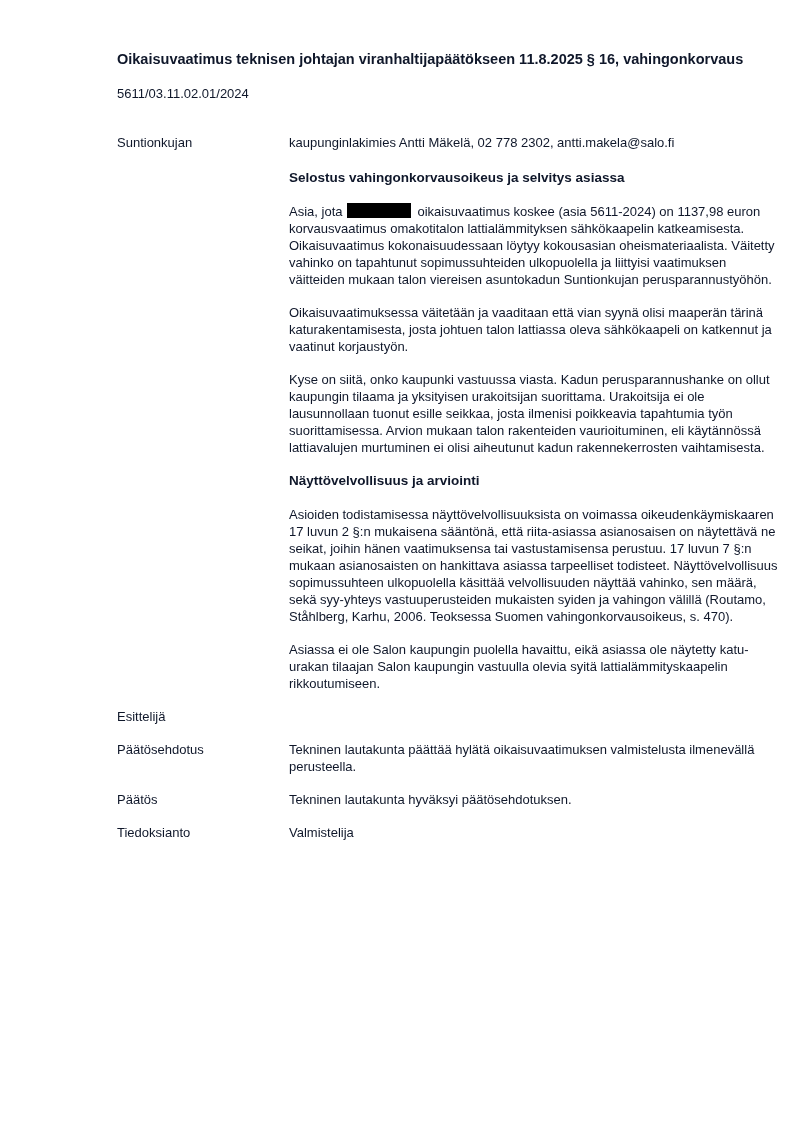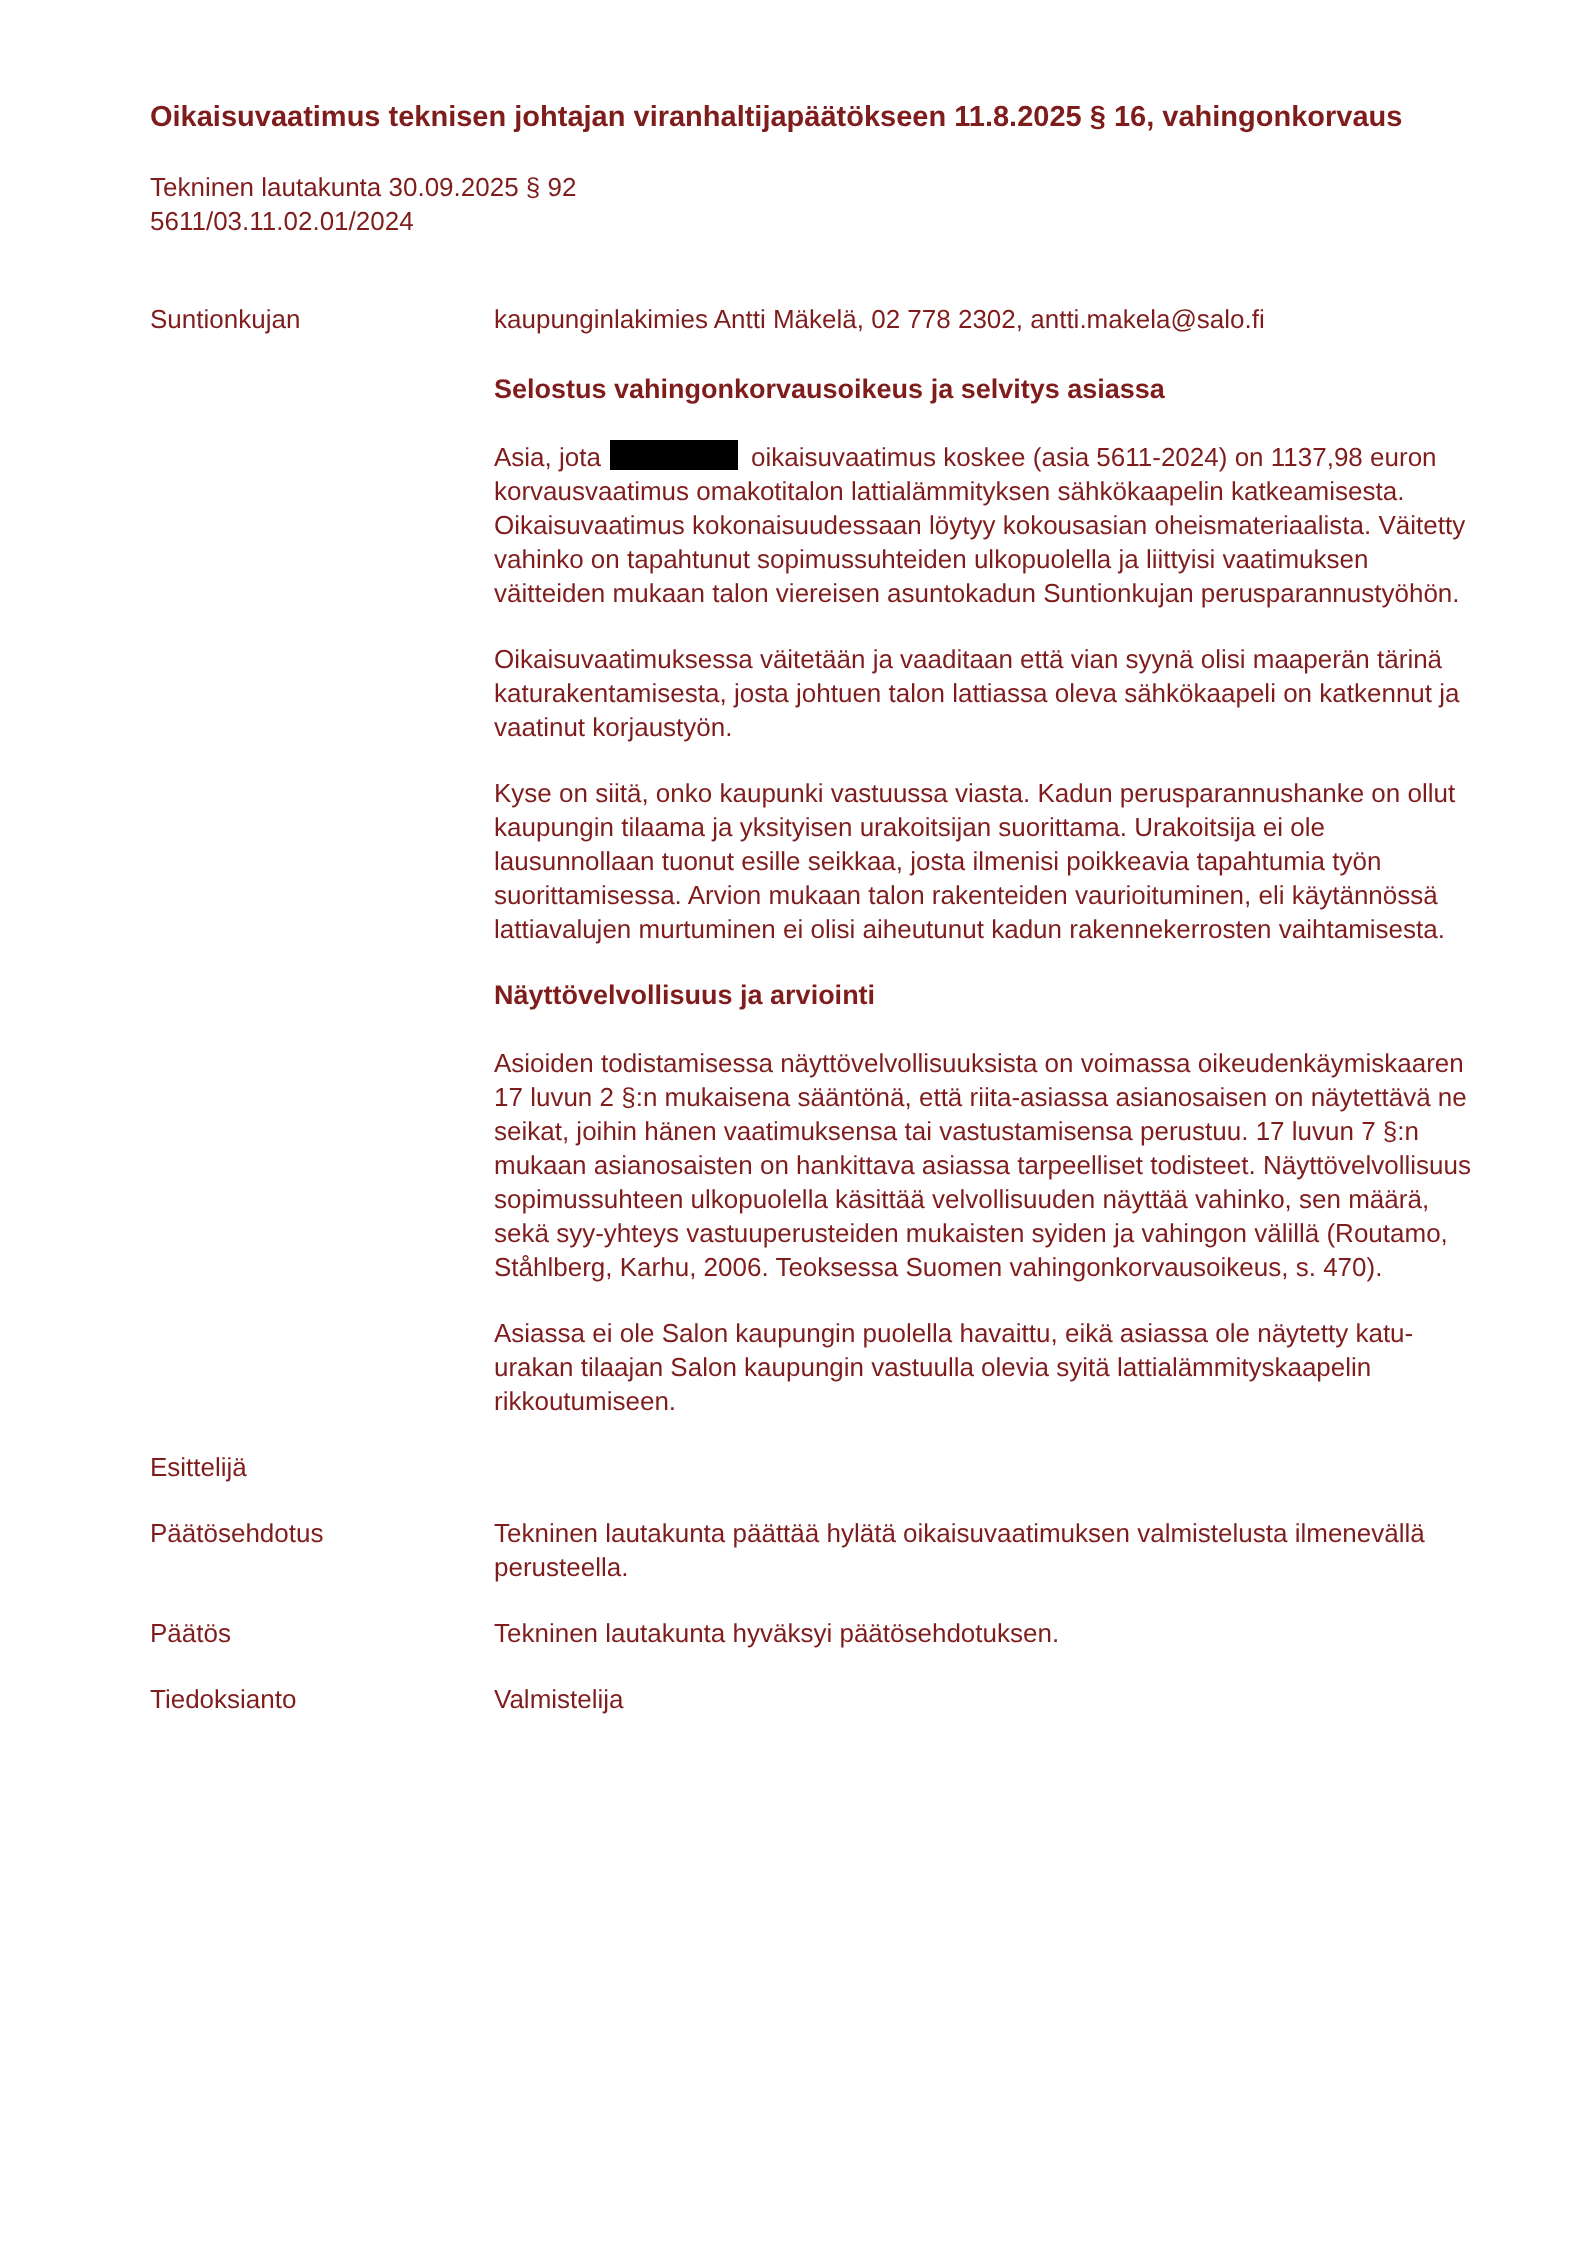--- a/index.html
+++ b/index.html
@@ -1,25 +1,25 @@
 <!DOCTYPE html>
 <html><head>
 <meta charset="utf-8">
 <style>
   * { box-sizing: border-box; }
   html, body { margin: 0; padding: 0; background: #ffffff; }
   .page {
     width: 794px;
     height: 925px;
     background: #ffffff;
-    padding: 50px 54px 0 75px;
+    padding: 50px 54px 0 117px;
     font-family: "Liberation Sans", "DejaVu Sans", sans-serif;
     font-size: 13px;
     line-height: 17px;
-    color: #7f1d1d;
+    color: #0f172a;
     position: relative;
     overflow: hidden;
   }
   .doc-title {
     font-size: 14.5px;
     line-height: 18px;
     font-weight: bold;
     white-space: nowrap;
     margin: 0 0 17px 0;
   }
@@ -50,21 +50,20 @@
   .row-value { }
 </style>
 </head>
 <body>
 
 <div class="page">
 
   <h1 class="doc-title">Oikaisuvaatimus teknisen johtajan viranhaltijapäätökseen 11.8.2025 § 16, vahingonkorvaus</h1>
 
   <div class="meta-block">
-    <p class="meta-line">Tekninen lautakunta 30.09.2025 § 92</p>
     <p class="meta-line">5611/03.11.02.01/2024</p>
   </div>
 
   <div class="label-row preparer-row">
     <div class="row-label">Suntionkujan</div>
     <div class="row-value">kaupunginlakimies Antti Mäkelä, 02 778 2302, antti.makela@salo.fi</div>
   </div>
 
   <div class="main-col">
       <div class="section">

